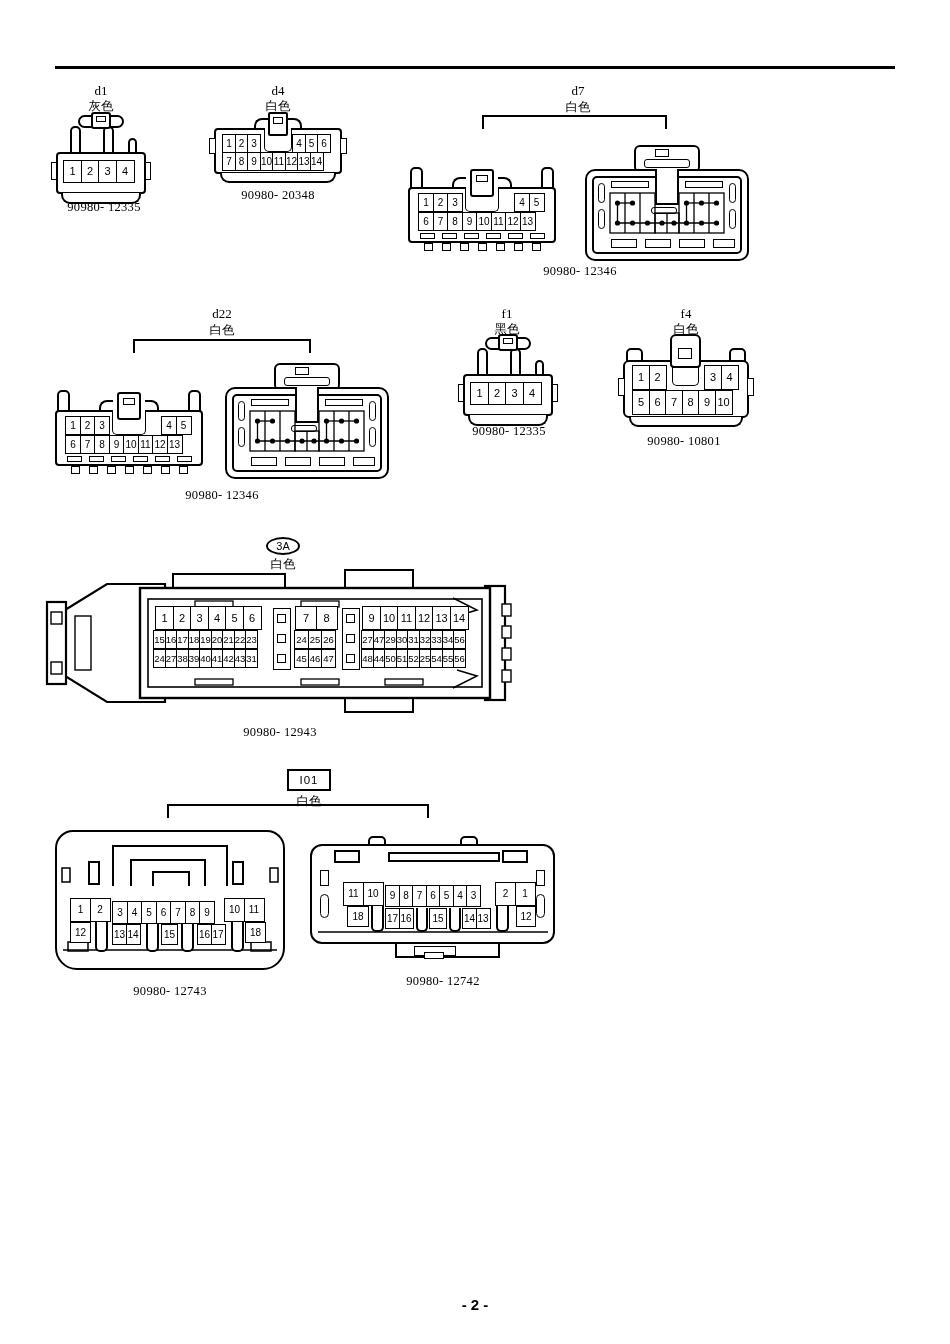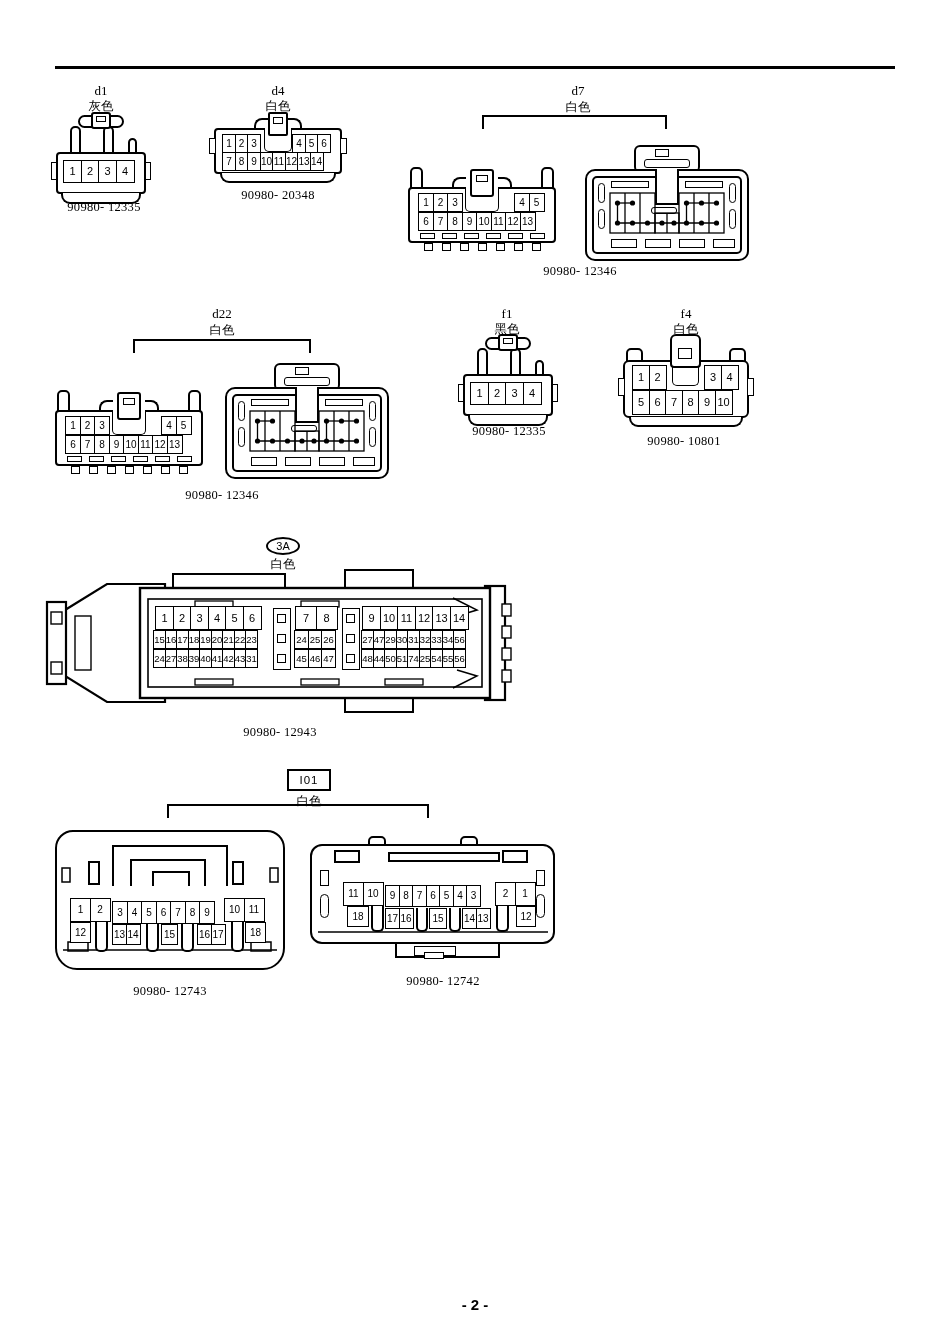--- a/index.html
+++ b/index.html
@@ -460,21 +460,21 @@
         <div class="pin w13 h19 f9">32</div>
         <div class="pin w13 h19 f9">33</div>
         <div class="pin w13 h19 f9">34</div>
         <div class="pin w13 h19 f9">56</div>
       </div>
     <div class="pins" style="left:316px;top:81px;">
         <div class="pin w13 h19 f9">48</div>
         <div class="pin w13 h19 f9">44</div>
         <div class="pin w13 h19 f9">50</div>
         <div class="pin w13 h19 f9">51</div>
-        <div class="pin w13 h19 f9">74</div>
+        <div class="pin w13 h19 f9">52</div>
         <div class="pin w13 h19 f9">25</div>
         <div class="pin w13 h19 f9">54</div>
         <div class="pin w13 h19 f9">55</div>
         <div class="pin w13 h19 f9">56</div>
       </div>
   </div>
   <div class="part" style="left:220px;width:120px;top:725px;">90980- 12943</div>
 
   <div class="rectlbl" style="left:287px;top:769px;width:44px;height:22px;">I01</div>
   <div class="lbl cjk" style="left:269px;width:80px;top:793px;">白色</div>

